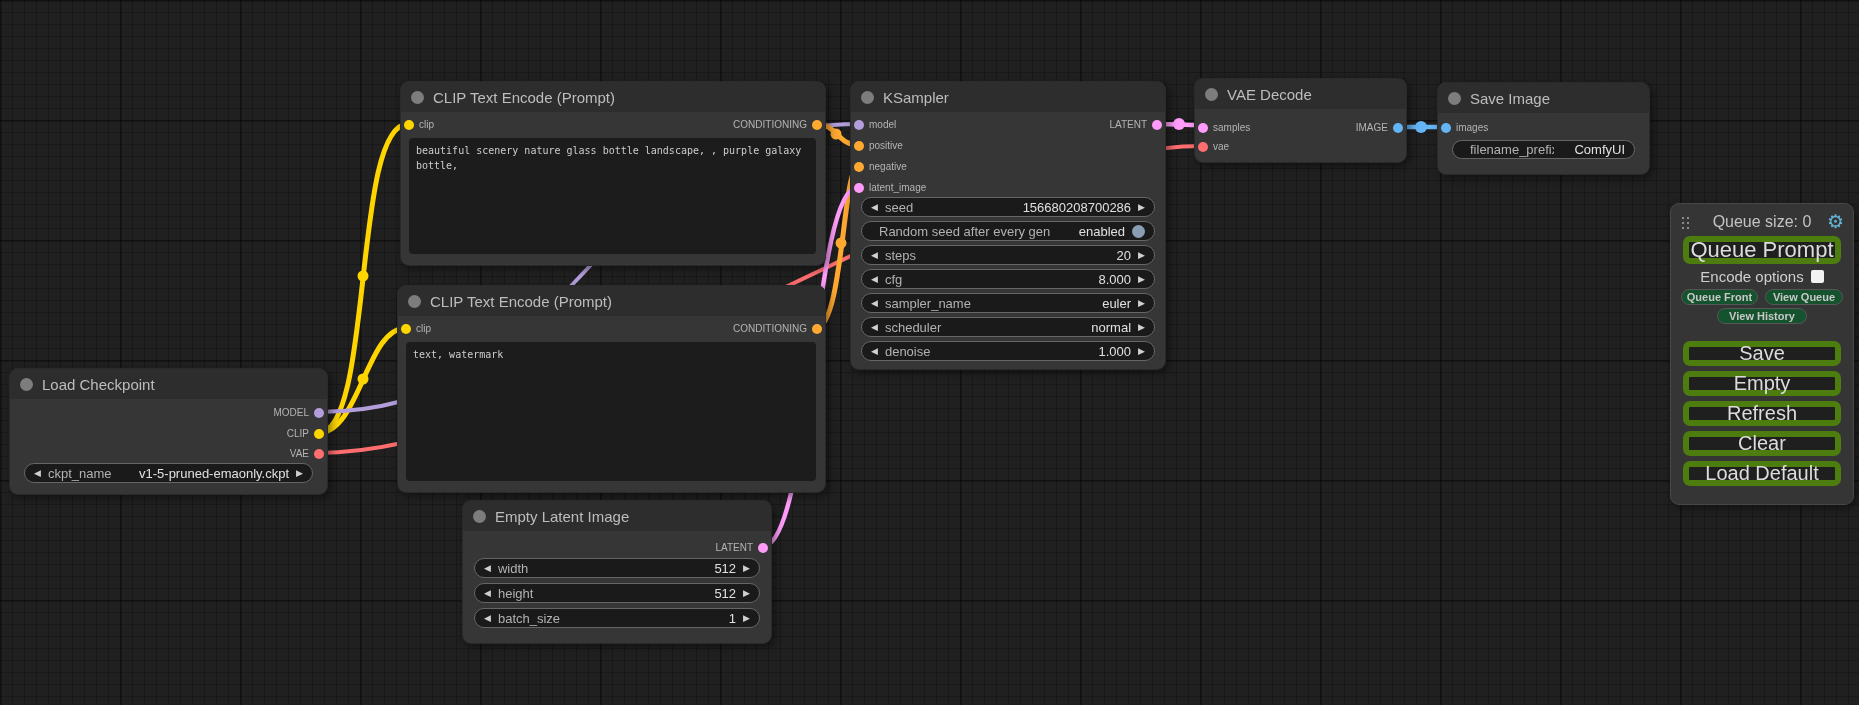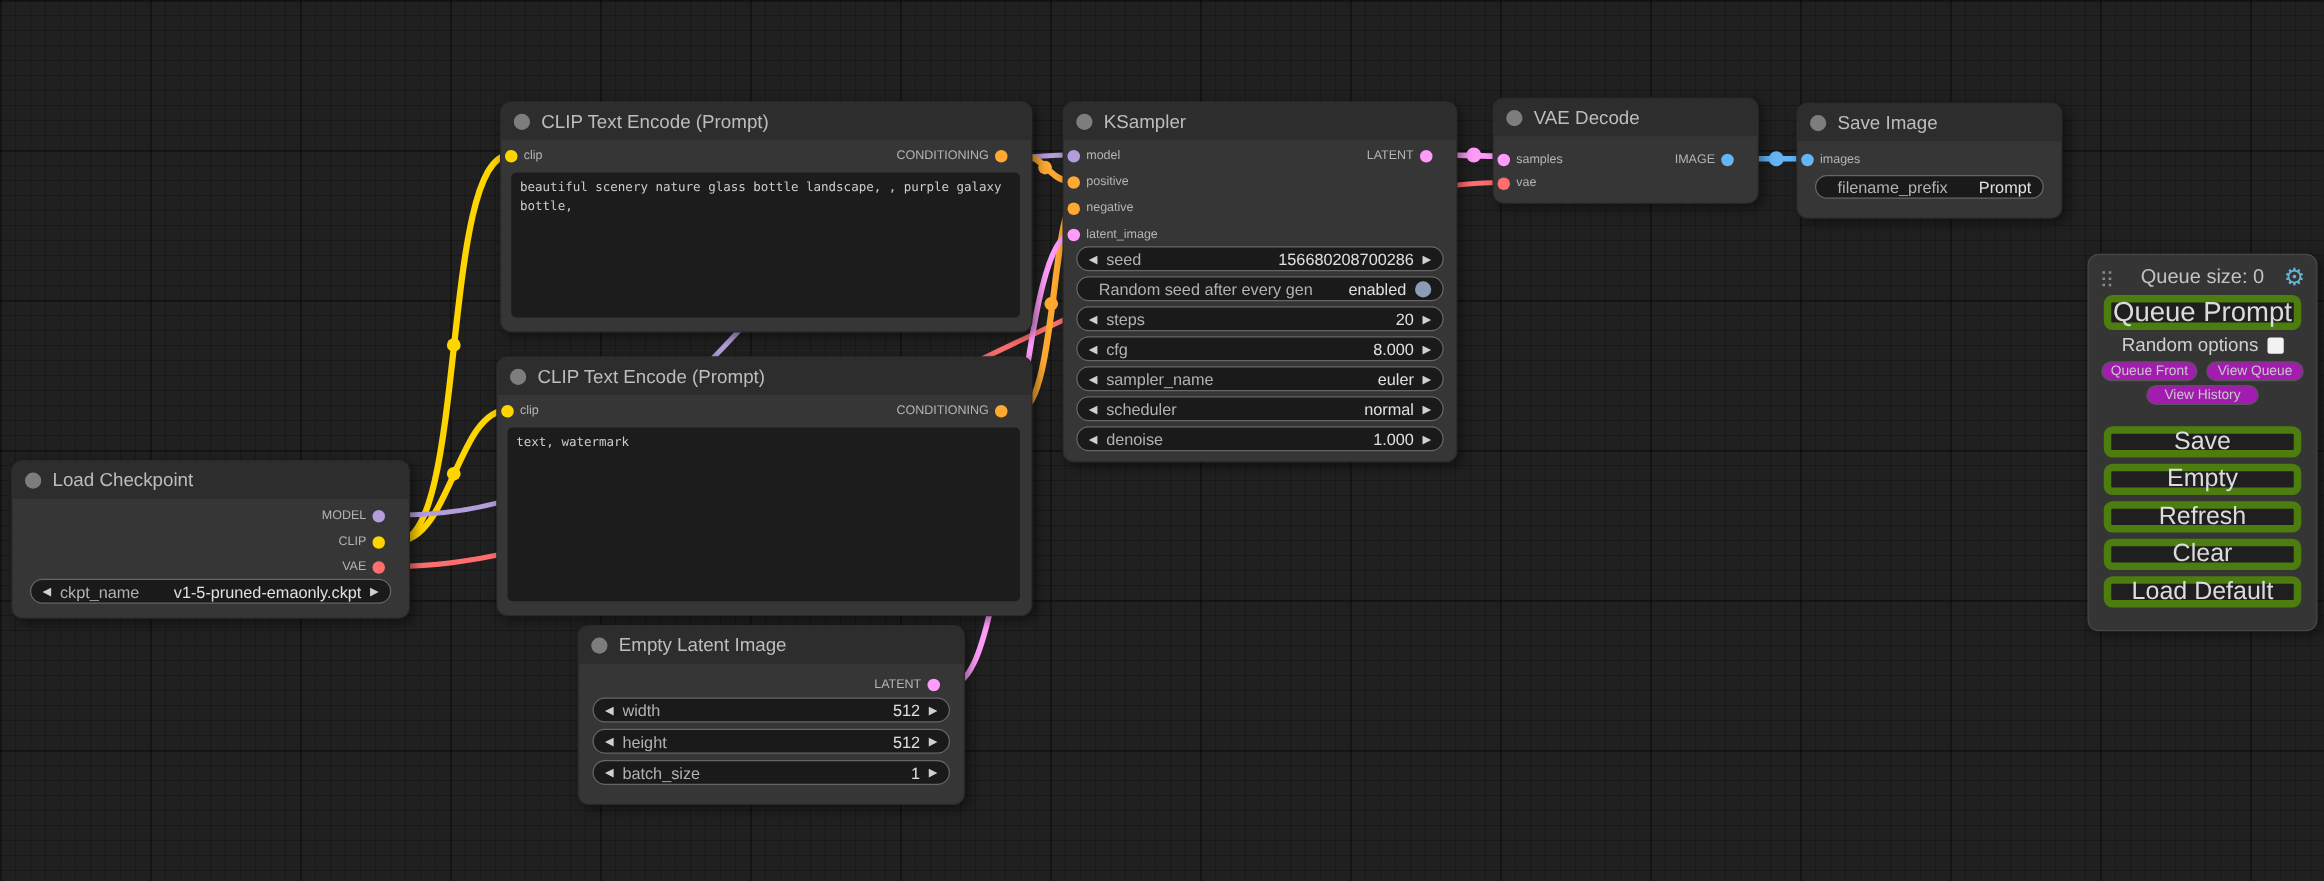--- a/index.html
+++ b/index.html
@@ -17,21 +17,21 @@
   #links{position:absolute;left:0;top:0;pointer-events:none;}
   .lk{fill:none;stroke-linecap:round;}
   .node{position:absolute;background:#363636;border:1px solid #2a2a2a;border-radius:9px;
         box-shadow:3px 3px 9px rgba(0,0,0,.45);}
   .ntitle{height:30px;background:#2d2d2d;border-radius:8px 8px 0 0;display:flex;
           align-items:center;padding:0 10px;gap:9px;}
   .tdot{width:13px;height:13px;border-radius:50%;background:#7d7d7d;flex:0 0 auto;}
   .ttext{font-size:15px;color:#bdbdbd;white-space:nowrap;}
   .slot{position:absolute;height:16px;line-height:16px;font-size:10px;color:#b4b4b4;white-space:nowrap;}
   .slot.in{left:0;padding-left:18px;}
-  .slot.out{right:16px;padding-right:18px;text-align:left;}
+  .slot.out{right:0;padding-right:18px;text-align:left;}
   .sdot{position:absolute;top:3px;width:10px;height:10px;border-radius:50%;background:#888;}
   .slot.in .sdot{left:3px;}
   .slot.out .sdot{right:3px;}
   .prompt{position:absolute;background:#1c1c1c;border-radius:4px;color:#cdcdcd;
           font-family:"DejaVu Sans Mono",monospace;font-size:10px;line-height:15px;
           padding:5px 7px;box-sizing:border-box;white-space:pre-wrap;overflow:hidden;}
   .widget{position:absolute;height:20px;background:#1a1a1a;border:1px solid #666;
           border-radius:11px;display:flex;align-items:center;box-sizing:border-box;
           font-size:13px;padding:0 9px;gap:7px;}
   .warr{font-size:9px;color:#d0d0d0;line-height:20px;flex:0 0 auto;}
@@ -47,23 +47,23 @@
   .qsize{position:absolute;left:0;right:0;top:9px;text-align:center;font-size:16px;color:#c3c3c3;}
   .qgear{position:absolute;right:9px;top:6px;font-size:19px;}
   .qbtn{position:absolute;left:12px;width:158px;background:#1f1f1f;border:6px solid #4d7c0f;
         border-radius:7px;color:#dcdcdc;display:flex;align-items:center;justify-content:center;
         box-sizing:border-box;}
   .qbig{height:25px;font-size:20px;}
   .qprompt{top:32px;height:28px;font-size:22px;}
   .extra{position:absolute;left:0;right:0;top:64px;display:flex;align-items:center;
          justify-content:center;gap:7px;font-size:15px;color:#cfcfcf;}
   .cb{width:13px;height:13px;background:#f2f2f2;border-radius:2px;}
-  .pill{position:absolute;height:16px;background:#a21caf;border:1px solid #565656;border-radius:9px;
+  .pill{position:absolute;height:16px;background:#14532d;border:1px solid #565656;border-radius:9px;
         font-size:11px;color:#c8c8c8;display:flex;align-items:center;justify-content:center;
-        box-sizing:border-box;}
+        box-sizing:border-box;font-weight:bold;}
 </style>
 </head>
 <body>
 
 <div id="canvas">
 
   <svg id="links" width="1859" height="705">
     <path class="lk" stroke-width="5" d="M318,433 C374,433 352,124 408,124" stroke="#ffd500"></path>
     <path class="lk" stroke-width="5" d="M318,433 C360,433 366,328 406,328" stroke="#ffd500"></path>
     <path class="lk" stroke-width="4" d="M318,412 C588,412 588,124 858,124" stroke="#b39ddb"></path>
@@ -230,21 +230,21 @@
     <div class="ntitle">
       <span class="tdot"></span>
       <span class="ttext">Save Image</span>
     </div>
     <div class="slot in" style="top:37px">
       <span class="sdot" style="background: rgb(100, 181, 246);"></span>
       <span>images</span>
     </div>
     <div class="widget noarr" style="left:14px;top:57px;width:183px;height:19px;gap:20px;">
       <span class="wlabel">filename_prefix</span>
-      <span class="wvalue">Prompt</span>
+      <span class="wvalue">ComfyUI</span>
     </div>
   </div>
 
   <div class="node" style="left:462px;top:500px;width:308px;height:142px;">
     <div class="ntitle">
       <span class="tdot"></span>
       <span class="ttext">Empty Latent Image</span>
     </div>
     <div class="slot out" style="top:39px">
       <span>LATENT</span>
@@ -269,21 +269,21 @@
       <span class="warr">▶</span>
     </div>
   </div>
 
   <div id="queue">
     <span class="qhandle"></span>
     <div class="qsize">Queue size: 0</div>
     <span class="qgear" style="color: rgb(100, 181, 214);">⚙</span>
     <div class="qbtn qprompt">Queue Prompt</div>
     <div class="extra">
-      <span>Random options</span>
+      <span>Encode options</span>
       <span class="cb"></span>
     </div>
     <div class="pill" style="left:10px;top:85px;width:77px;">Queue Front</div>
     <div class="pill" style="left:94px;top:85px;width:78px;">View Queue</div>
     <div class="pill" style="left:46px;top:104px;width:90px;">View History</div>
     <div class="qbtn qbig" style="top:137px">Save</div>
     <div class="qbtn qbig" style="top:167px">Empty</div>
     <div class="qbtn qbig" style="top:197px">Refresh</div>
     <div class="qbtn qbig" style="top:227px">Clear</div>
     <div class="qbtn qbig" style="top:257px">Load Default</div>

